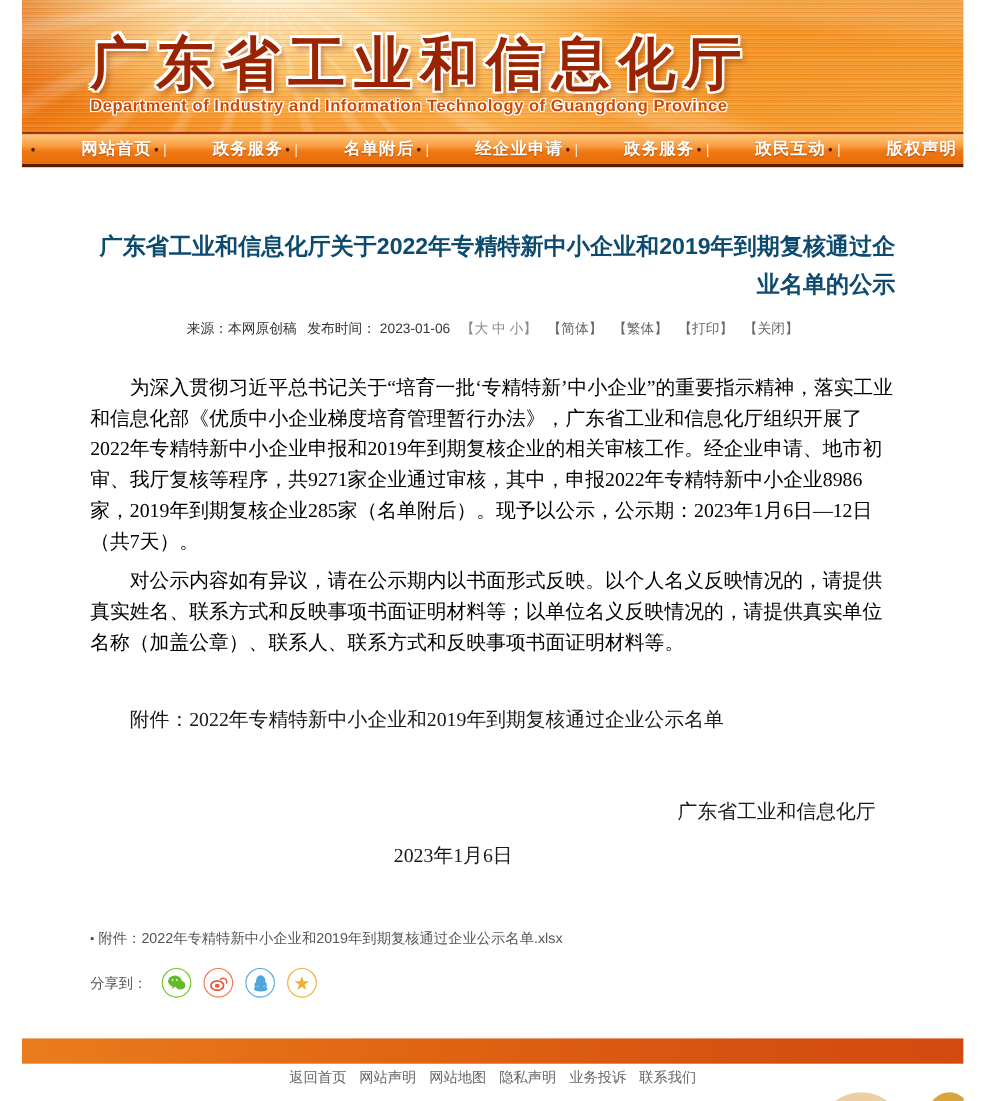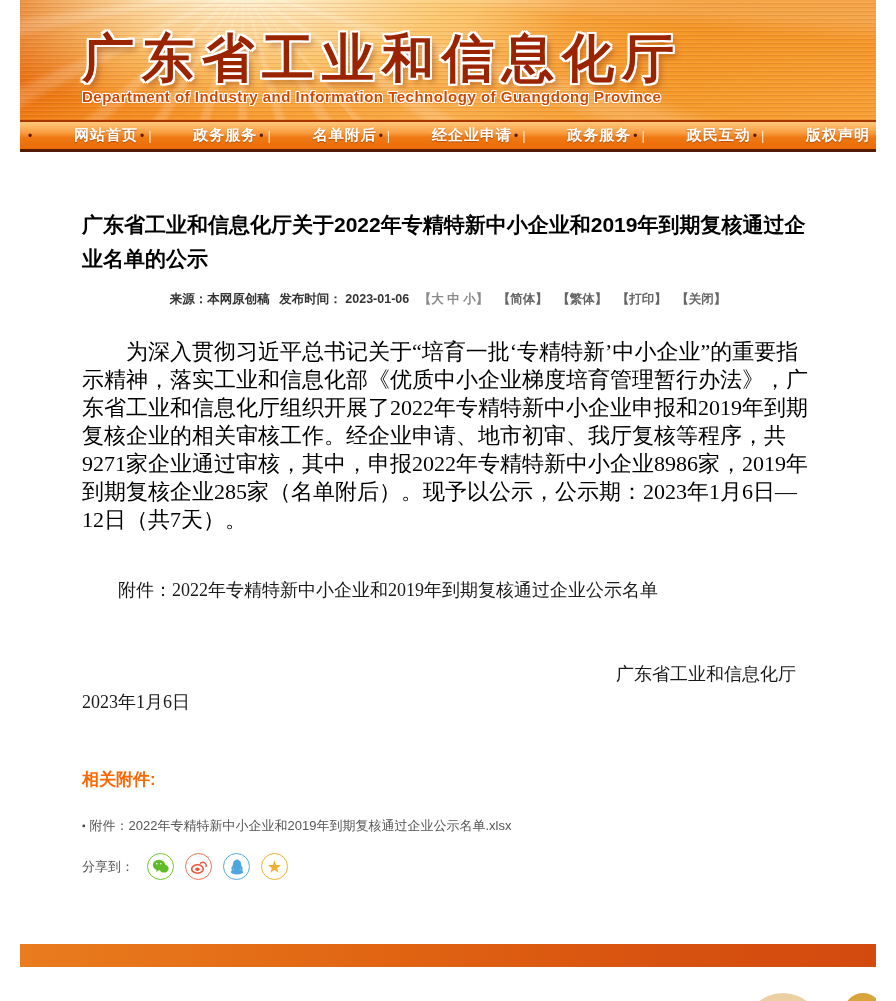--- a/index.html
+++ b/index.html
@@ -51,35 +51,35 @@
   .nav-pipe { color:#ffe9cf; margin:0 2px; font-size:13px; }
   .nav-item {
     color:#ffffff; font-weight:bold; text-align:right; flex:1 1 auto; cursor:pointer;
     text-shadow:0 1px 1px rgba(120,40,0,.5); letter-spacing:1px;
   }
   .nav-sep { flex:0 0 auto; display:flex; align-items:center; }
 
   
   .content { padding:56px 62px 0 62px; color:#1a1a1a; }
   .article-title {
-    text-align:left; font-size:21px; font-weight:bold; line-height:34px; color:#000000;
+    text-align:right; font-size:21px; font-weight:bold; line-height:34px; color:#0c4a6e;
     font-family:"Liberation Sans", sans-serif;
   }
-  .meta { text-align:center; margin-top:15px; font-size:12.5px; color:#333;font-weight:bold; }
+  .meta { text-align:center; margin-top:15px; font-size:12.5px; color:#333; }
   .meta span { margin:0 3px; }
   .meta .ctrl { color:#8a8a8a; cursor:pointer; }
   .meta .ctrl2 { color:#666; cursor:pointer; }
 
-  .body-text { margin-top:30px; font-family:"Liberation Serif","DejaVu Serif", serif; font-size:22px; line-height:28px; color:#000; }
+  .body-text { margin-top:30px; font-family:"Liberation Serif","DejaVu Serif", serif; font-size:18px; line-height:28px; color:#000; }
   .body-text p { text-indent:2em; margin-bottom:8px; }
   .attachment-line { text-indent:2em; margin-top:44px; font-family:"Liberation Serif","DejaVu Serif", serif; font-size:18px; }
 
   .sig-block { margin-top:58px; font-family:"Liberation Serif","DejaVu Serif", serif; font-size:18px; }
   .sig-name { text-align:right; padding-right:18px; line-height:28px; }
-  .sig-date { text-align:left; padding-right:72px; line-height:28px; margin-top:0; }
+  .sig-date { text-align:center; padding-right:72px; line-height:28px; margin-top:12px; }
   .contact { margin-top:8px; font-family:"Liberation Serif","DejaVu Serif", serif; font-size:18px; line-height:30px; }
   .contact p { text-indent:2em; }
 
   
   .rel-attach { margin-top:52px; }
   .rel-attach-title { color:#ff6600; font-weight:bold; font-size:17px; }
   .attach-item { margin-top:26px; font-size:13px; color:#555; cursor:pointer; }
   .attach-item .bullet { color:#444; margin-right:4px; font-size:10px; vertical-align:1px; }
   .share-row { margin-top:18px; display:flex; align-items:center; gap:11px; }
   .share-label { font-size:13px; color:#555; margin-right:2px; }
@@ -157,32 +157,32 @@
       <span>发布时间： 2023-01-06</span>
       <span class="ctrl">【大 中 小】</span>
       <span class="ctrl2">【简体】</span>
       <span class="ctrl2">【繁体】</span>
       <span class="ctrl2">【打印】</span>
       <span class="ctrl2">【关闭】</span>
     </div>
 
     <div class="body-text">
       <p>为深入贯彻习近平总书记关于“培育一批‘专精特新’中小企业”的重要指示精神，落实工业和信息化部《优质中小企业梯度培育管理暂行办法》，广东省工业和信息化厅组织开展了2022年专精特新中小企业申报和2019年到期复核企业的相关审核工作。经企业申请、地市初审、我厅复核等程序，共9271家企业通过审核，其中，申报2022年专精特新中小企业8986家，2019年到期复核企业285家（名单附后）。现予以公示，公示期：2023年1月6日—12日（共7天）。</p>
+      <p>对公示内容如有异议，请在公示期内以书面形式反映。以个人名义反映情况的，请提供真实姓名、联系方式和反映事项书面证明材料等；以单位名义反映情况的，请提供真实单位名称（加盖公章）、联系人、联系方式和反映事项书面证明材料等。</p>
     </div>
 
     <div class="attachment-line">附件：2022年专精特新中小企业和2019年到期复核通过企业公示名单</div>
 
     <div class="sig-block">
       <div class="sig-name">广东省工业和信息化厅</div>
       <div class="sig-date">2023年1月6日</div>
     </div>
 
 
     <div class="rel-attach">
-      <div class="rel-attach-title">相关附件:</div>
       <div class="attach-item">
         <span class="bullet">▪</span><span>附件：2022年专精特新中小企业和2019年到期复核通过企业公示名单.xlsx</span>
       </div>
       <div class="share-row">
         <span class="share-label">分享到：</span>
         <span class="share-icon ic-wechat">
           <svg width="17" height="15" viewBox="0 0 17 15">
             <ellipse cx="7" cy="6" rx="6.2" ry="5.2" fill="#62bb29"></ellipse>
             <ellipse cx="12" cy="9.6" rx="4.6" ry="4" fill="#62bb29"></ellipse>
             <circle cx="4.8" cy="4.8" r="0.8" fill="#fff"></circle>
@@ -204,16 +204,24 @@
             <ellipse cx="2.6" cy="9.5" rx="1.2" ry="2.6" fill="#4da6dd"></ellipse>
             <ellipse cx="11.4" cy="9.5" rx="1.2" ry="2.6" fill="#4da6dd"></ellipse>
           </svg>
         </span>
         <span class="share-icon ic-qzone">★</span>
       </div>
     </div>
   </div>
 
   <div class="footer-bar"></div>
+  <div class="footer-links">
+    <span>返回首页</span>
+    <span>网站声明</span>
+    <span>网站地图</span>
+    <span>隐私声明</span>
+    <span>业务投诉</span>
+    <span>联系我们</span>
+  </div>
   <div class="emblem1"></div>
   <div class="emblem2"></div>
 
 </div>
 
 </body></html>

